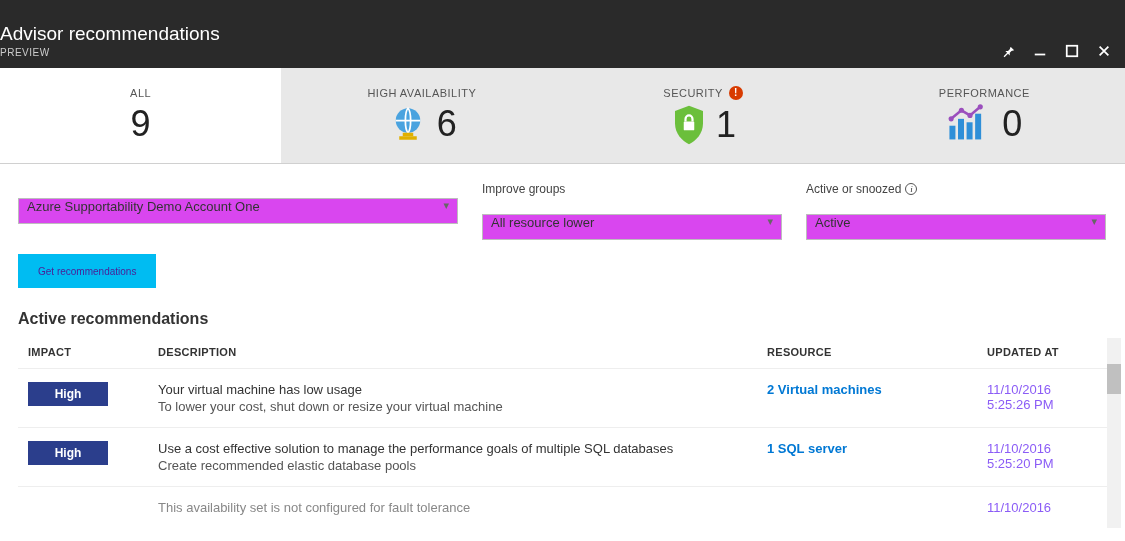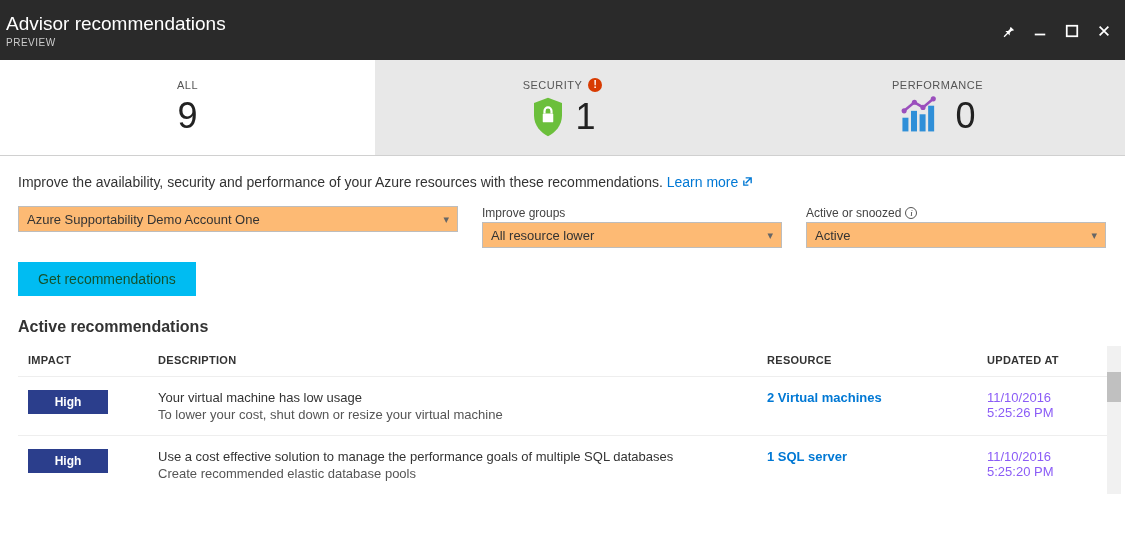--- a/index.html
+++ b/index.html
@@ -7,25 +7,25 @@
     font-family: "Segoe UI", Arial, sans-serif;
     background: #ffffff;
     width: 1125px;
     height: 541px;
     overflow: hidden;
     color: #333;
   }
   .header {
     background: #2a2a2a;
     color: #fff;
-    height: 60px;
+    height: 68px;
     display: flex;
     justify-content: space-between;
-    align-items: center;
-    padding: 10px 14px 10px 6px;
+    align-items: flex-end;
+    padding: 10px 14px 10px 0;
   }
   .header-title { font-size: 19px; font-weight: 400; }
   .header-sub { font-size: 10px; letter-spacing: 0.5px; color: #ccc; margin-top: 2px; }
   .header-icons { display: flex; gap: 18px; align-items: center; padding-top: 2px; }
   .header-icons span { cursor: pointer; display: inline-flex; }
   .tabs {
     background: #e8e8e8;
     height: 96px;
     display: flex;
     border-bottom: 1px solid #d0d0d0;
@@ -60,27 +60,27 @@
   .intro { font-size: 14px; color: #333; margin-bottom: 16px; }
   .intro a { color: #0078d4; text-decoration: none; }
   .filter-row { display: flex; gap: 24px; margin-bottom: 14px; }
   .filter { display: flex; flex-direction: column; gap: 2px; }
   .filter:nth-child(1){ width: 440px; }
   .filter:nth-child(2){ width: 300px; }
   .filter:nth-child(3){ width: 300px; }
   .filter-label { font-size: 12px; color: #444; display:flex; align-items:center; gap:4px;}
   .select {
     border: 1px solid #bdbdbd; height: 26px; font-size: 13px;
-    padding: 0 8px; background: #fdba74; display: flex; align-items: center;
-    justify-content: space-between; cursor: pointer;
+    padding: 0 8px; background: #d946ef; display: flex; 
+    justify-content: space-between; cursor: pointer; margin-top: 16px;
   }
   .select::after { content: "▾"; color: #666; font-size: 11px; }
   .btn-primary {
-    background: #00bcf2; color: #14532d; border: none; height: 34px;
-    padding: 0 20px; font-size: 14px; cursor: pointer; margin-bottom: 22px;
+    background: #00bcf2; color: #4c1d95; border: none; height: 34px;
+    padding: 0 20px; font-size: 10px; cursor: pointer; margin-bottom: 22px;
   }
   .section-title { font-size: 16px; font-weight: 600; margin-bottom: 10px; }
   .table-wrap { position: relative; }
   .table { width: 100%; border-collapse: collapse; }
   .table th {
     text-align: left; font-size: 11px; font-weight: 600; color: #333;
     padding: 8px 10px 10px 10px; letter-spacing: 0.3px;
   }
   .table th.impact { width: 130px; }
   .table th.desc { width: auto; }
@@ -140,20 +140,34 @@
         </svg>
     </span>
   </div>
 </div>
 
 <div class="tabs">
   <div class="tab active">
     <div class="tab-label">ALL</div>
     <div class="tab-body">
       <div class="tab-count">9</div>
+    </div>
+  </div>
+  <div class="tab">
+    <div class="tab-label">HIGH AVAILABILITY</div>
+    <div class="tab-body">
+      <span>
+        <svg width="42" height="42" viewBox="0 0 48 48">
+          <circle cx="24" cy="20" r="14" fill="#4aa3df"></circle>
+          <path d="M24 6c-4 4-4 24 0 28c4-4 4-24 0-28z M10 20h28" stroke="#fff" stroke-width="2" fill="none"></path>
+          <rect x="18" y="34" width="12" height="4" fill="#e0b000"></rect>
+          <rect x="14" y="38" width="20" height="4" fill="#e0b000"></rect>
+        </svg>
+      </span>
+      <div class="tab-count">6</div>
     </div>
   </div>
   <div class="tab">
     <div class="tab-label">
       <span>SECURITY</span>
       <span class="alert-dot">!</span>
     </div>
     <div class="tab-body">
       <span>
         <svg width="38" height="42" viewBox="0 0 40 48">
@@ -180,29 +194,20 @@
           <circle cx="28" cy="12" r="3" fill="#9b4fbd"></circle>
           <circle cx="40" cy="2" r="3" fill="#9b4fbd"></circle>
         </svg>
       </span>
       <div class="tab-count">0</div>
     </div>
   </div>
 </div>
 
 <div class="content">
-  <div class="intro">
-    <span>Improve the availability, security and performance of your Azure resources with these recommendations. </span>
-    <a href="#"><span>Learn more</span><span class="ext-link">
-      <svg width="11" height="11" viewBox="0 0 12 12" style="display:inline">
-            <path d="M4 2h6v6M10 2L4 8" stroke="#0078d4" stroke-width="1.5" fill="none"></path>
-            <path d="M2 5v5h5" stroke="#0078d4" stroke-width="1.5" fill="none"></path>
-          </svg>
-    </span></a>
-  </div>
 
   <div class="filter-row">
     <div class="filter">
       <div class="select">
           <span>Azure Supportability Demo Account One</span>
         </div>
     </div>
     <div class="filter">
       <div class="filter-label">Improve groups</div>
       <div class="select">
@@ -252,19 +257,29 @@
           <td>
             <div class="desc-main">Use a cost effective solution to manage the performance goals of multiple SQL databases</div>
             <div class="desc-sub">Create recommended elastic database pools</div>
           </td>
           <td><span class="resource-link">1 SQL server</span></td>
           <td class="updated-time">
             <div>11/10/2016</div>
             <div>5:25:20 PM</div>
           </td>
         </tr>
+        <tr>
+          <td></td>
+          <td>
+            <div class="desc-main" style="color:#888">This availability set is not configured for fault tolerance</div>
+          </td>
+          <td></td>
+          <td class="updated-time">
+            <div>11/10/2016</div>
+          </td>
+        </tr>
       </tbody>
     </table>
     <div class="scroll-hint">
       <div class="scroll-thumb"></div>
     </div>
   </div>
 </div>
 
 </body></html>

